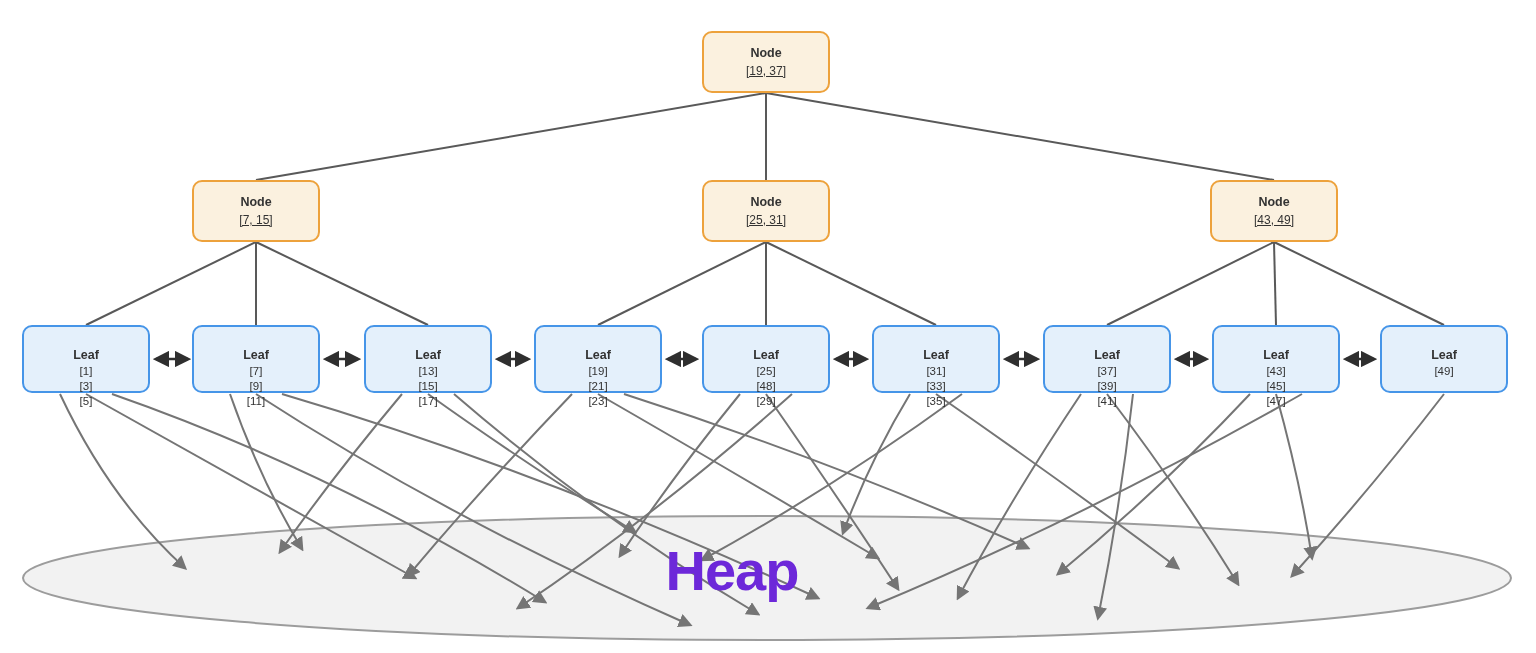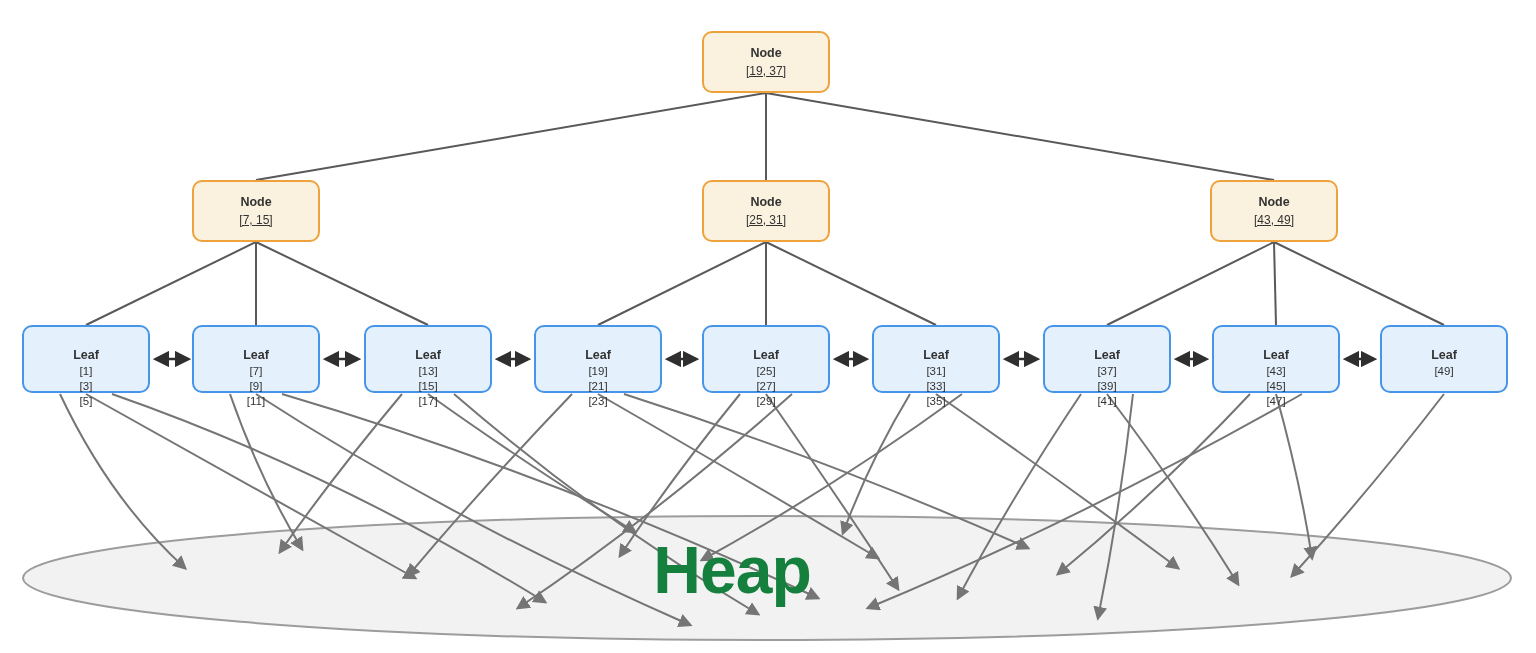--- a/index.html
+++ b/index.html
@@ -39,23 +39,23 @@
     padding-top:21px;
   }
   .box .title{font-weight:bold;font-size:12.5px;line-height:1.25;}
   .inode .keys{font-size:12px;margin-top:2px;text-decoration:underline;}
   .leaf .val{font-size:11.5px;line-height:1.32;}
   .leaf .val:empty{display:none;}
   .heap-label{
     position:absolute;
     left:732px;top:570px;
     transform:translate(-50%,-50%);
-    font-size:66px;
+    font-size:56px;
     font-weight:bold;
-    color:#15803d;
+    color:#6d28d9;
     letter-spacing:-1px;
     white-space:nowrap;
   }
 </style>
 </head>
 <body>
 
 <div class="canvas">
 
   <svg class="layer" viewBox="0 0 1536 653">
@@ -174,21 +174,21 @@
   </div>
   <div class="box leaf" style="left:534px">
     <span class="title">Leaf</span>
     <span class="val">[19]</span>
     <span class="val">[21]</span>
     <span class="val">[23]</span>
   </div>
   <div class="box leaf" style="left:702px">
     <span class="title">Leaf</span>
     <span class="val">[25]</span>
-    <span class="val">[27]</span>
+    <span class="val">[48]</span>
     <span class="val">[29]</span>
   </div>
   <div class="box leaf" style="left:872px">
     <span class="title">Leaf</span>
     <span class="val">[31]</span>
     <span class="val">[33]</span>
     <span class="val">[35]</span>
   </div>
   <div class="box leaf" style="left:1043px">
     <span class="title">Leaf</span>

